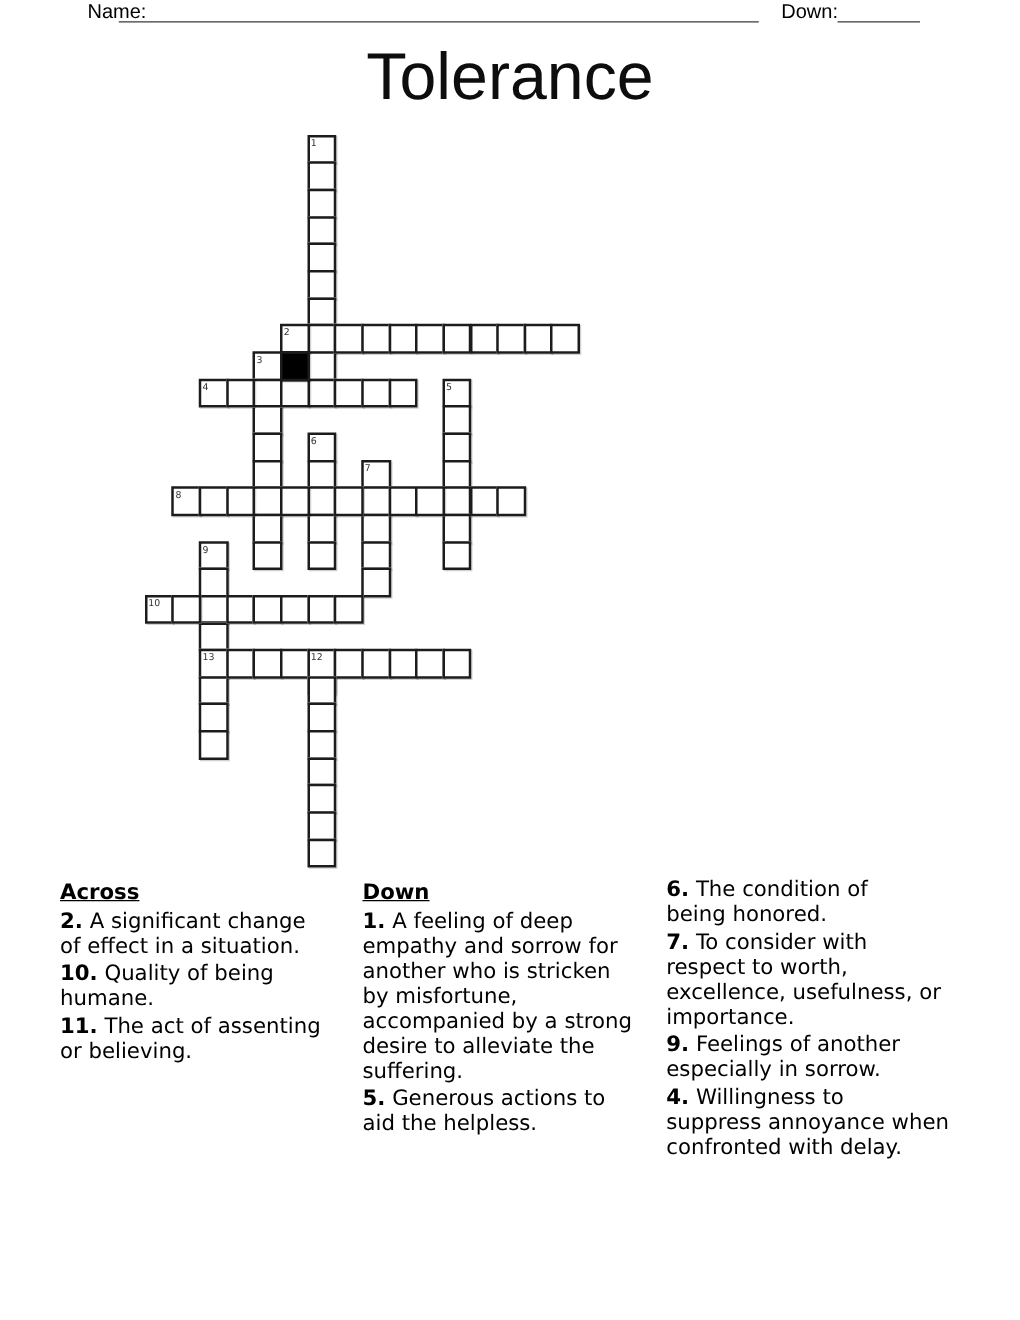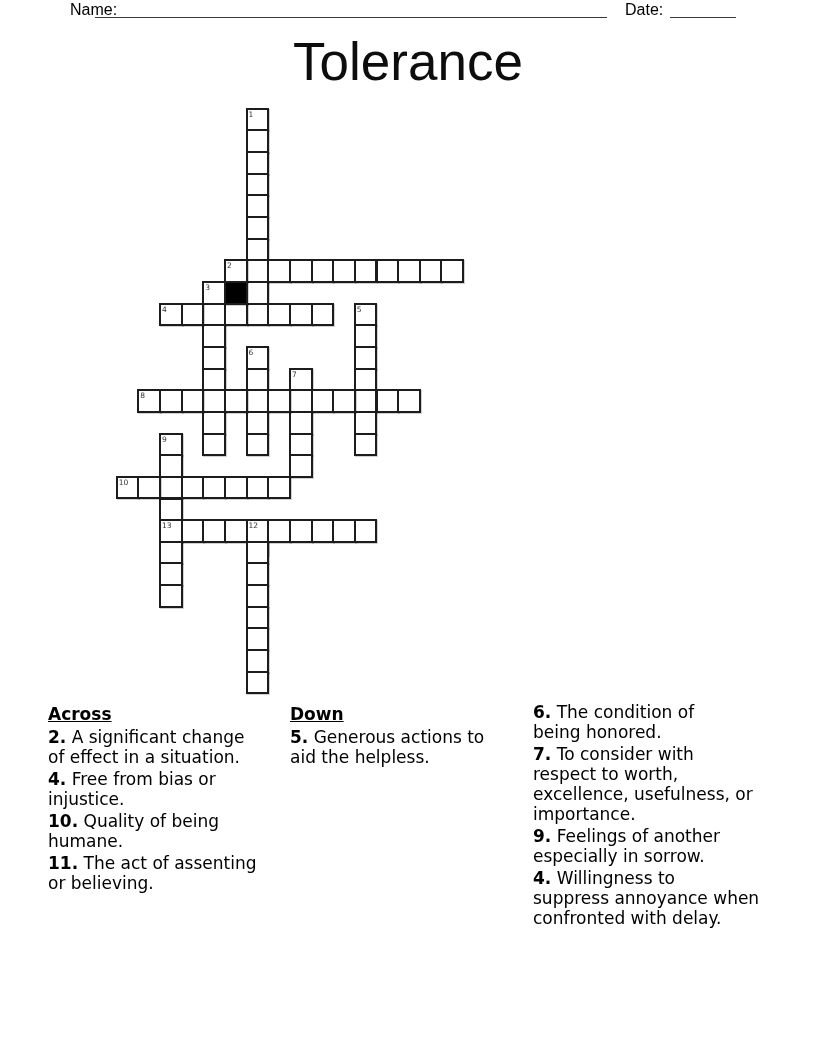--- a/index.html
+++ b/index.html
@@ -37,21 +37,21 @@
   .clue b{font-weight:bold;}
 </style>
 </head>
 <body>
 
 <div class="page">
 
   <div>
     <span class="hdr-label name-label">Name:</span>
     <div class="blank-line name-line"></div>
-    <span class="hdr-label date-label">Date:</span>
+    <span class="hdr-label date-label">Down:</span>
     <div class="blank-line date-line"></div>
   </div>
 
   <h1 class="title">Tolerance</h1>
 
   <div id="grid">
       <div class="cell" style="left: 245.6px; top: 107.8px; width: 23.65px; height: 23.65px; border-color: rgb(28, 28, 28);">
         <span class="cellnum">1</span>
       </div>
       <div class="cell" style="left: 245.6px; top: 129.45px; width: 23.65px; height: 23.65px; border-color: rgb(28, 28, 28);"></div>
@@ -166,26 +166,26 @@
       <div class="cell" style="left: 245.6px; top: 627.4px; width: 23.65px; height: 23.65px; border-color: rgb(28, 28, 28);"></div>
       <div class="cell" style="left: 245.6px; top: 649.05px; width: 23.65px; height: 23.65px; border-color: rgb(28, 28, 28);"></div>
       <div class="cell" style="left: 245.6px; top: 670.7px; width: 23.65px; height: 23.65px; border-color: rgb(28, 28, 28);"></div>
       <div class="cell black" style="left: 223.95px; top: 281px; width: 23.65px; height: 23.65px; border-color: rgb(28, 28, 28); background: rgb(0, 0, 0);"></div>
     </div>
 
   <div id="clues">
       <div class="clue-col col0">
         <div class="clue-heading">Across</div>
         <div class="clue"><b>2.</b> A significant change<br>of effect in a situation.</div>
-        <div class="clue"><b>4.</b> Free from bias or<br>injustice.</div>
         <div class="clue"><b>10.</b> Quality of being<br>humane.</div>
         <div class="clue"><b>11.</b> The act of assenting<br>or believing.</div>
       </div>
       <div class="clue-col col1">
         <div class="clue-heading">Down</div>
+        <div class="clue"><b>1.</b> A feeling of deep<br>empathy and sorrow for<br>another who is stricken<br>by misfortune,<br>accompanied by a strong<br>desire to alleviate the<br>suffering.</div>
         <div class="clue"><b>5.</b> Generous actions to<br>aid the helpless.</div>
       </div>
       <div class="clue-col col2">
         <div class="clue"><b>6.</b> The condition of<br>being honored.</div>
         <div class="clue"><b>7.</b> To consider with<br>respect to worth,<br>excellence, usefulness, or<br>importance.</div>
         <div class="clue"><b>9.</b> Feelings of another<br>especially in sorrow.</div>
         <div class="clue"><b>4.</b> Willingness to<br>suppress annoyance when<br>confronted with delay.</div>
       </div>
     </div>
 

